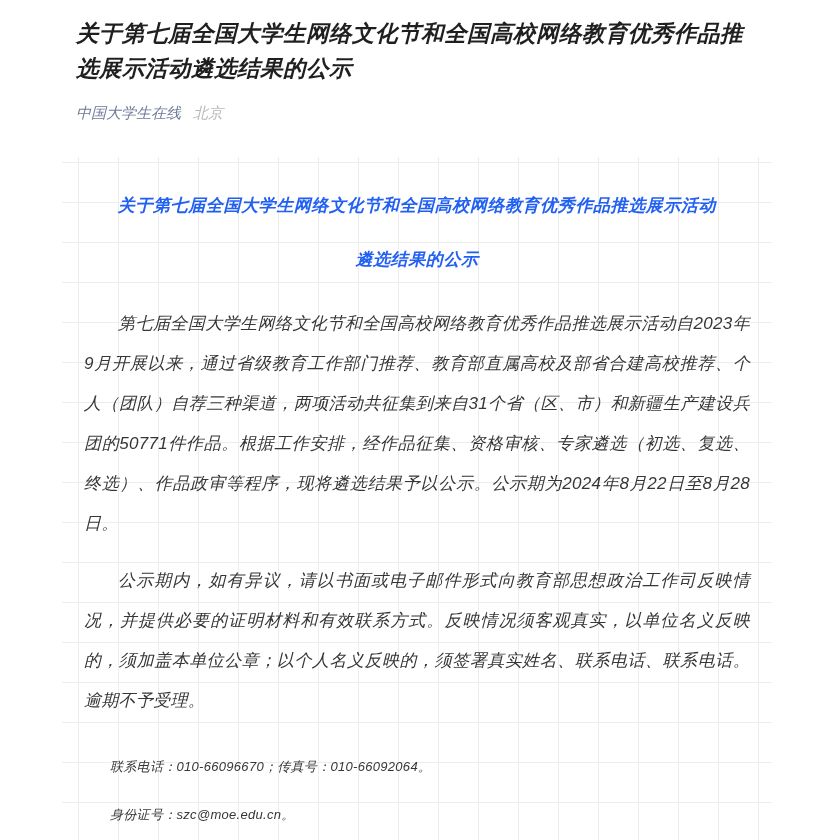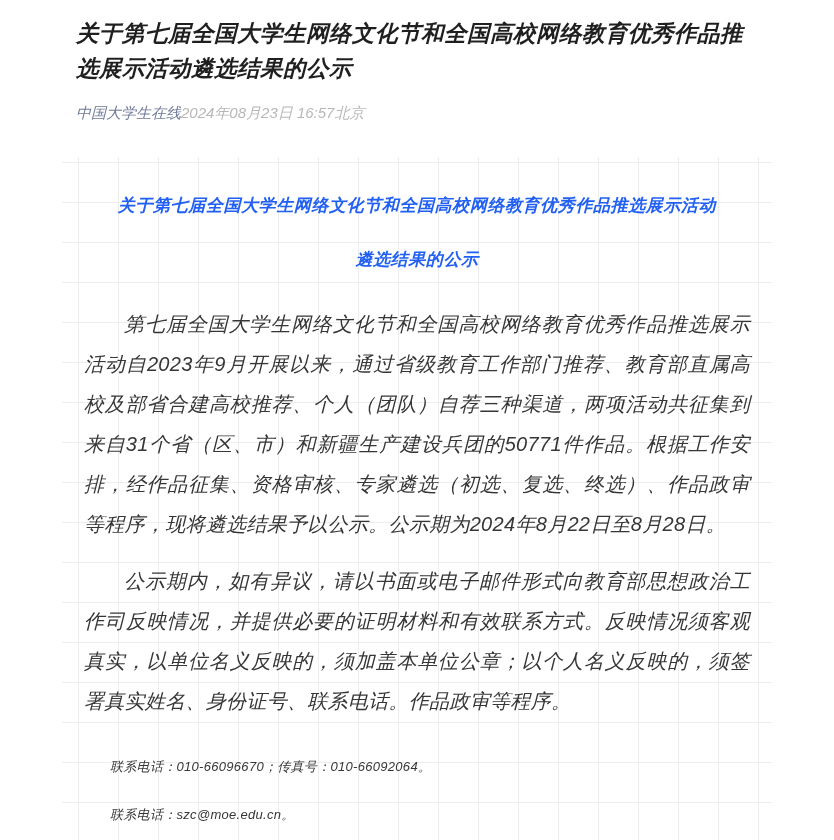--- a/index.html
+++ b/index.html
@@ -20,20 +20,21 @@
     font-weight: 700;
     color: #1f1f1f;
     line-height: 35px;
     letter-spacing: 0.5px;
     max-width: 700px;
   }
   .article-meta {
     margin-top: 18px;
     display: flex;
     align-items: center;
+    gap: 12px;
     font-size: 15px;
   }
   .account-name {
     color: #6e7a99;
     cursor: pointer;
   }
   .meta-datetime, .meta-location {
     color: #b7b7b7;
   }
 
@@ -59,21 +60,21 @@
     color: #2160f3;
     text-align: center;
     line-height: 54px;
     letter-spacing: 0.6px;
     max-width: 602px;
     margin: 0 auto;
   }
 
   .body-paragraph {
     margin-top: 17px;
-    font-size: 20px;
+    font-size: 17px;
     line-height: 40px;
     letter-spacing: 0.3px;
     text-align: justify;
     text-indent: 2em;
     color: #363636;
   }
 
   .contact-line {
     margin-top: 26px;
     font-size: 13px;
@@ -84,29 +85,28 @@
   }
   .contact-line.email { margin-top: 8px; }
 </style>
 </head>
 <body>
 
 <div class="article-header">
   <h1 class="article-title">关于第七届全国大学生网络文化节和全国高校网络教育优秀作品推选展示活动遴选结果的公示</h1>
   <div class="article-meta">
     <span class="account-name">中国大学生在线</span>
-    <span class="meta-datetime">2024年08月23日 16:57</span>
     <span class="meta-location">北京</span>
   </div>
 </div>
 
 <div class="card">
   <div class="card-heading">关于第七届全国大学生网络文化节和全国高校网络教育优秀作品推选展示活动遴选结果的公示</div>
 
   <p class="body-paragraph">第七届全国大学生网络文化节和全国高校网络教育优秀作品推选展示活动自2023年9月开展以来，通过省级教育工作部门推荐、教育部直属高校及部省合建高校推荐、个人（团队）自荐三种渠道，两项活动共征集到来自31个省（区、市）和新疆生产建设兵团的50771件作品。根据工作安排，经作品征集、资格审核、专家遴选（初选、复选、终选）、作品政审等程序，现将遴选结果予以公示。公示期为2024年8月22日至8月28日。</p>
 
-  <p class="body-paragraph">公示期内，如有异议，请以书面或电子邮件形式向教育部思想政治工作司反映情况，并提供必要的证明材料和有效联系方式。反映情况须客观真实，以单位名义反映的，须加盖本单位公章；以个人名义反映的，须签署真实姓名、身份证号、联系电话。作品政审等程序。</p>
+  <p class="body-paragraph">公示期内，如有异议，请以书面或电子邮件形式向教育部思想政治工作司反映情况，并提供必要的证明材料和有效联系方式。反映情况须客观真实，以单位名义反映的，须加盖本单位公章；以个人名义反映的，须签署真实姓名、联系电话、联系电话。逾期不予受理。</p>
 
   <p class="contact-line">联系电话：010-66096670；传真号：010-66092064。</p>
 
-  <p class="contact-line email">联系电话：szc@moe.edu.cn。</p>
+  <p class="contact-line email">身份证号：szc@moe.edu.cn。</p>
 
 </div>
 
 </body></html>

